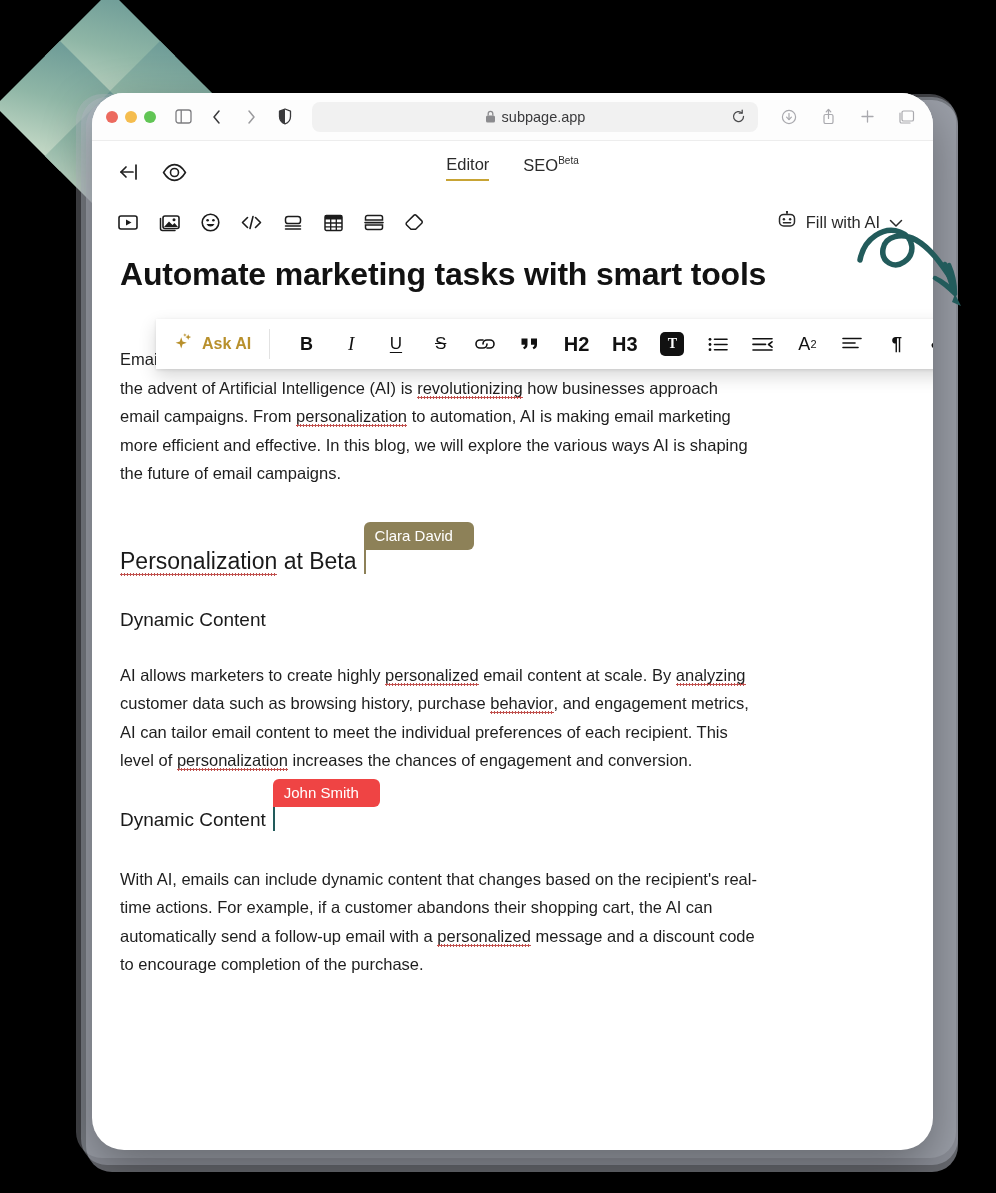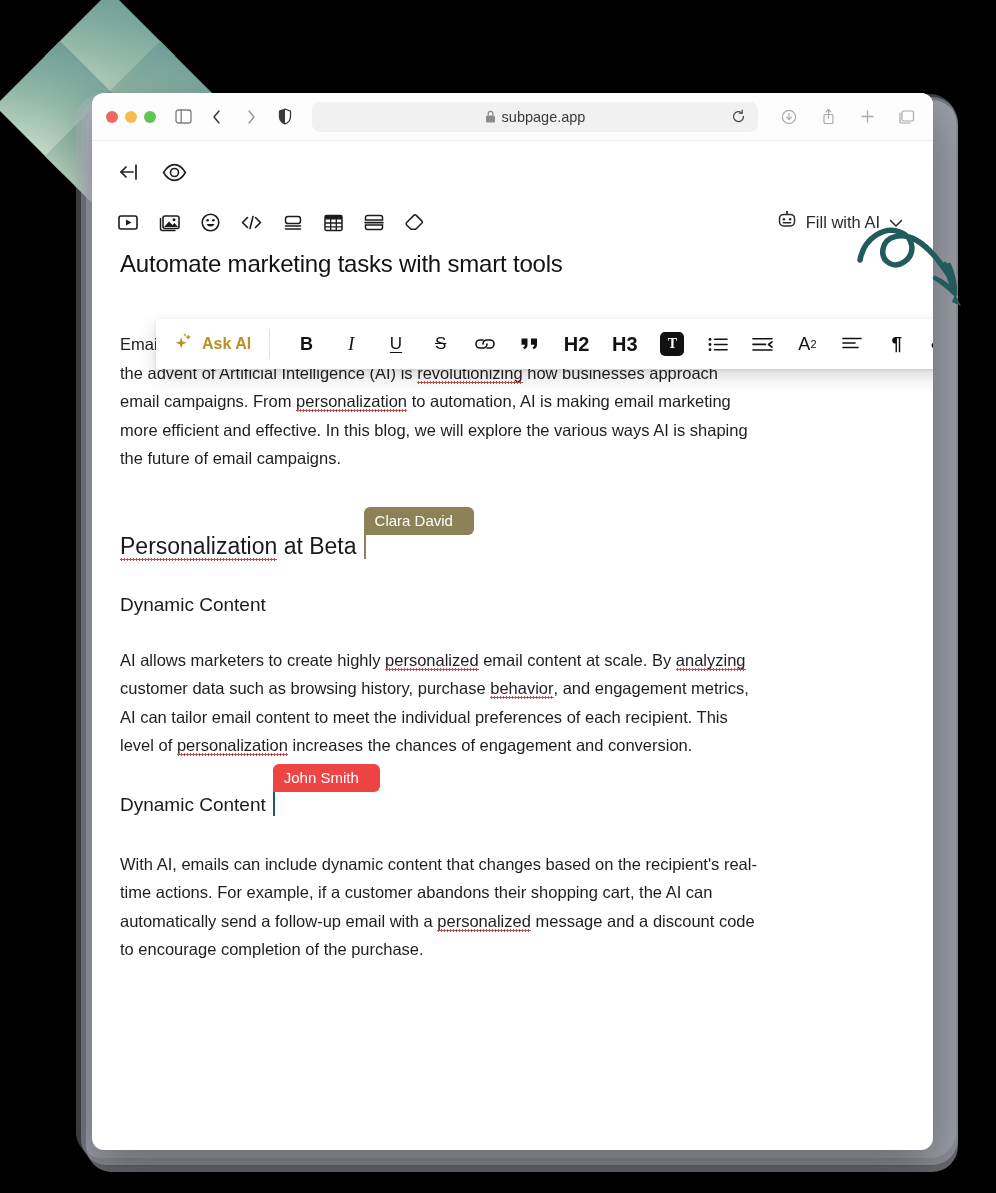--- a/index.html
+++ b/index.html
@@ -29,21 +29,21 @@
     background: #b9bec9;
   }
   .sl1 { left: 86px; top: 100px; width: 872px; height: 1072px; opacity:.55; }
   .sl2 { left: 81px; top: 97px;  width: 877px; height: 1068px; opacity:.45; }
   .sl3 { left: 76px; top: 94px;  width: 880px; height: 1064px; opacity:.35; }
 
   
   .window {
     position: absolute; left: 92px; top: 93px;
     width: 841px; height: 1057px;
-    background: #ffffff; border-radius: 12px;
+    background: #ffffff; border-radius: 32px;
     overflow: hidden;
     box-shadow: 0 18px 50px rgba(0,0,0,.35);
   }
   .chrome {
     height: 48px; background: #fdfdfd;
     display: flex; align-items: center; padding: 0 14px;
     border-bottom: 1px solid #ededed;
   }
   .lights { display: flex; gap: 7px; align-items: center; margin-right: 14px; }
   .light { width: 12px; height: 12px; border-radius: 50%; }
@@ -85,22 +85,22 @@
   .blocktools { display: flex; align-items: center; gap: 21px; }
   .btool { color: #1c1c1c; display: flex; align-items: center; cursor: pointer; }
   .fillai {
     display: flex; align-items: center; gap: 9px;
     font-size: 16.5px; color: #2a2a2a; cursor: pointer; padding-right: 4px;
   }
 
   
   .doc { padding: 12px 26px 0 26px; }
   .doctitle {
-    font-size: 24px; font-weight: 400; color: #121212; letter-spacing: -0.2px;
-    margin: 4px 0 0 0; padding-left: 2px;
+    font-size: 32px; font-weight: 700; color: #121212; letter-spacing: -0.2px;
+    margin: 10px 0 0 0; padding-left: 2px;
   }
 
   
   .ftbar {
     position: absolute; left: 64px; top: 226px;
     width: 822px; height: 50px; background: #ffffff;
     display: flex; align-items: center;
     box-shadow: 0 7px 18px rgba(0,0,0,.16), 0 1px 3px rgba(0,0,0,.10);
     z-index: 30;
     justify-content: flex-end;
@@ -260,20 +260,28 @@
               <line x1="18" y1="3" x2="18" y2="17" stroke="#1f1f1f" stroke-width="1.7" stroke-linecap="round"></line>
             </svg>
         </span>
         <span class="iconbtn">
           <svg width="25" height="19" viewBox="0 0 25 19">
               <path d="M1.6 9.5 C5 3.8 9 1.6 12.5 1.6 C16 1.6 20 3.8 23.4 9.5 C20 15.2 16 17.4 12.5 17.4 C9 17.4 5 15.2 1.6 9.5 Z" fill="none" stroke="#1f1f1f" stroke-width="1.6"></path>
               <circle cx="12.5" cy="9.5" r="4" fill="none" stroke="#1f1f1f" stroke-width="1.6"></circle>
             </svg>
         </span>
       </div>
+      <div class="tabs">
+        <span class="tab active">
+          <span>Editor</span>
+        </span>
+        <span class="tab">
+          <span>SEO</span><span class="sup">Beta</span>
+        </span>
+      </div>
     </div>
 
     <div class="blockrow">
       <div class="blocktools">
         <span class="btool">
           <svg width="20" height="17" viewBox="0 0 20 17">
               <rect x="1" y="2" width="18" height="13" rx="2" fill="none" stroke="#1c1c1c" stroke-width="1.6"></rect>
               <polygon points="8,5.5 13.5,8.5 8,11.5" fill="#1c1c1c"></polygon>
             </svg>
         </span>

